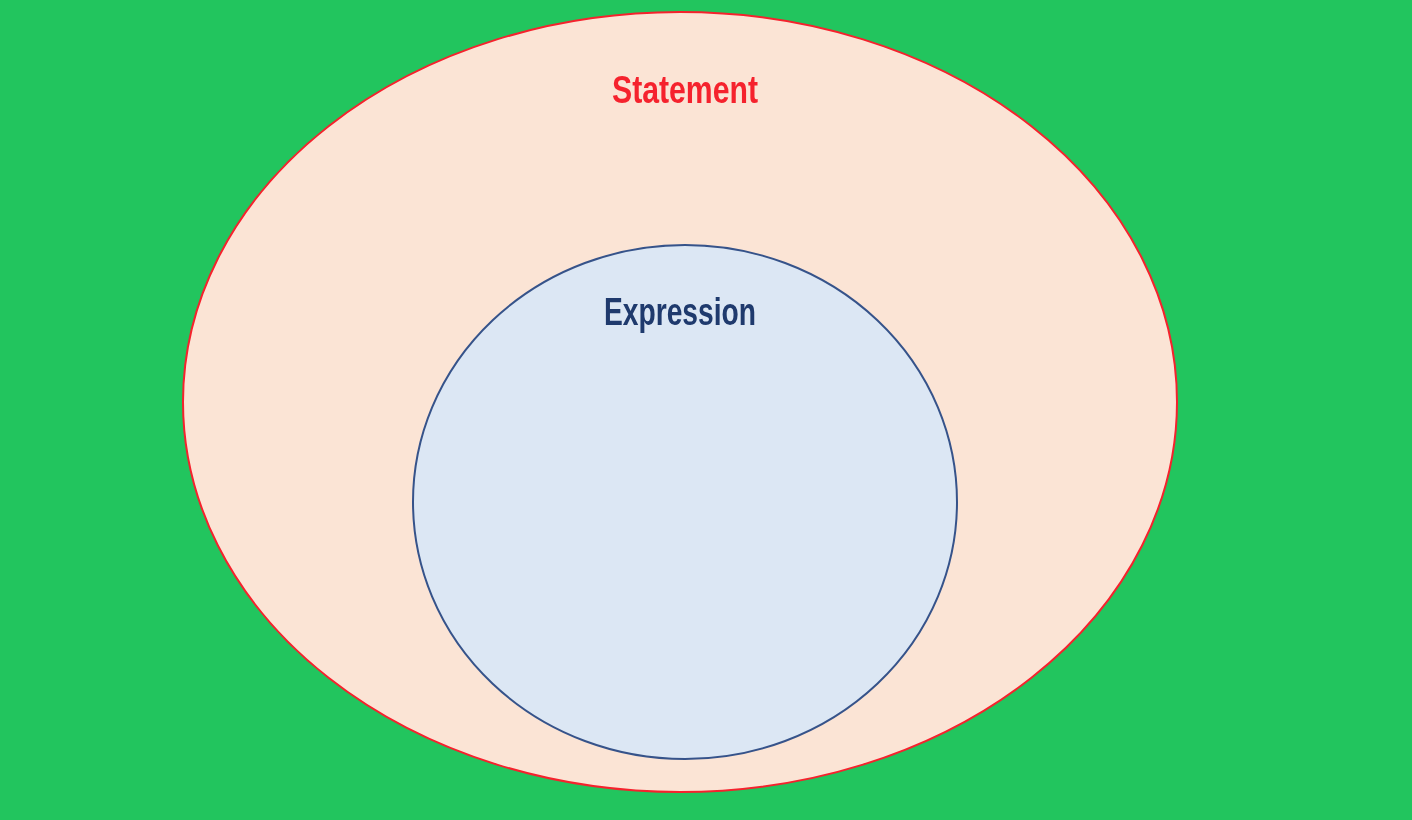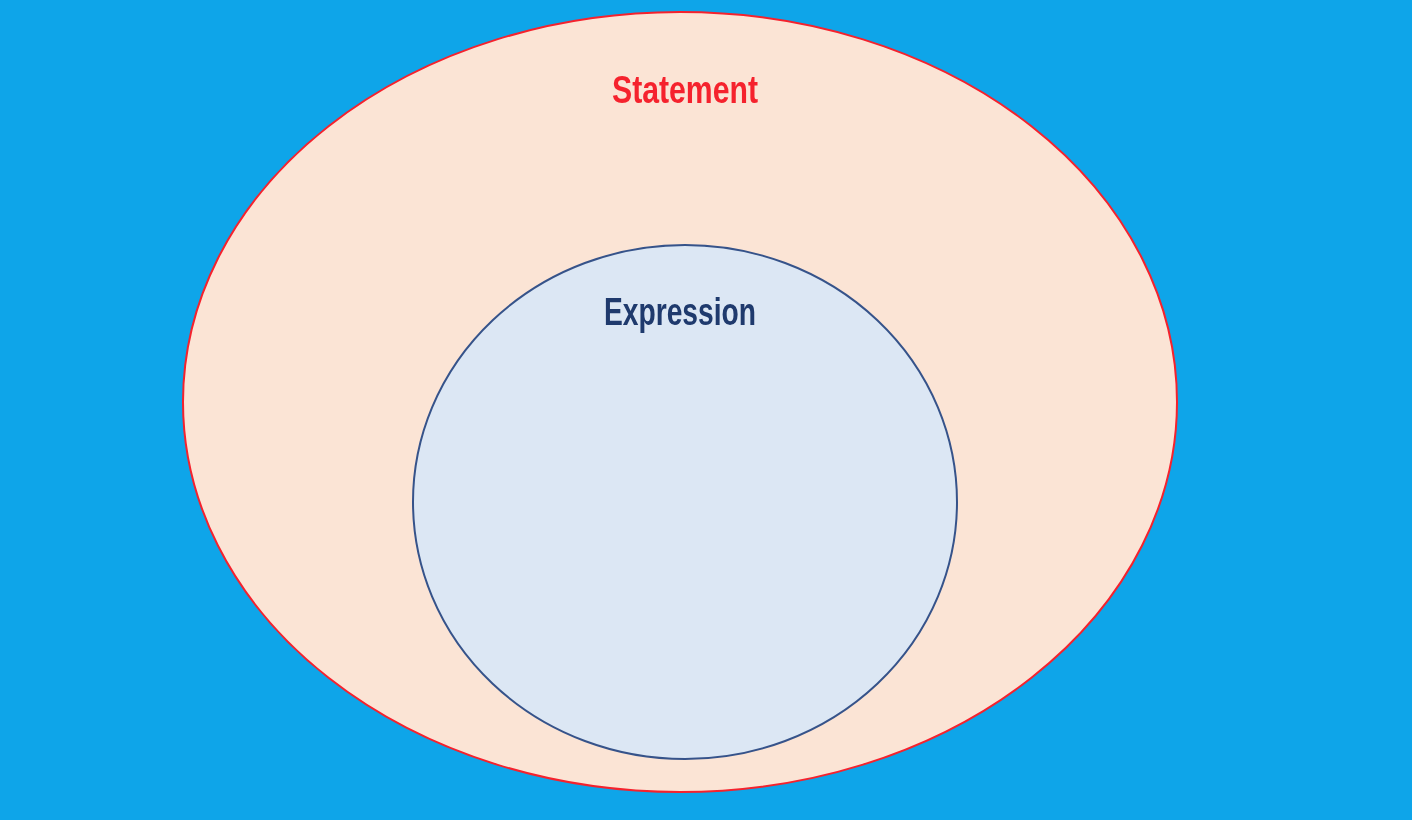--- a/index.html
+++ b/index.html
@@ -8,21 +8,21 @@
     background: #ffffff;
     width: 1412px;
     height: 820px;
     overflow: hidden;
     font-family: "Liberation Sans", sans-serif;
   }
   .canvas {
     position: relative;
     width: 1412px;
     height: 820px;
-    background: #0ea5e9;
+    background: #22c55e;
   }
   svg.diagram {
     position: absolute;
     left: 0;
     top: 0;
     display: block;
   }
   text.shape-label {
     font-family: "Liberation Sans", sans-serif;
     font-weight: 700;

